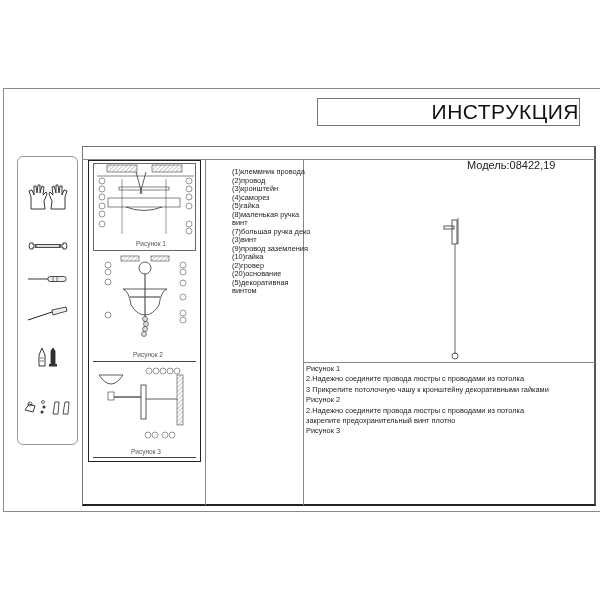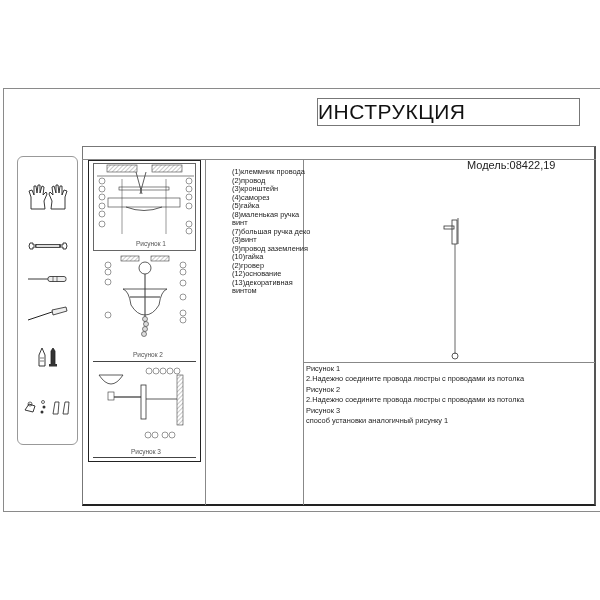--- a/index.html
+++ b/index.html
@@ -1,19 +1,19 @@
 <!DOCTYPE html>
 <html><head>
 <meta charset="utf-8">
 <style>
   html, body { margin:0; padding:0; background:#ffffff; }
   body { width:600px; height:600px; position:relative; overflow:hidden; font-family:"Liberation Sans", sans-serif; color:#111; }
   .abs { position:absolute; }
   .outer { left:3px; top:88px; width:600px; height:424px; border:1px solid #8a8a8a; box-sizing:border-box; }
-  .title-box { left:317px; top:98px; width:263px; height:28px; border:1px solid #777; box-sizing:border-box; display:flex; align-items:center; justify-content:flex-start; font-size:21px; letter-spacing:0.5px; }
+  .title-box { left:317px; top:98px; width:263px; height:28px; border:1px solid #777; box-sizing:border-box; display:flex; align-items:center; justify-content:flex-end; font-size:21px; letter-spacing:0.5px; }
   .table { left:82px; top:146px; width:514px; height:360px; border:1px solid #777; border-bottom:2px solid #222; border-right:2px solid #555; box-sizing:border-box; }
   .table-head { left:82px; top:146px; width:514px; height:14px; border-bottom:1px solid #888; box-sizing:border-box; }
   .vline { background:#888; width:1px; }
   .hline { background:#888; height:1px; }
   .tools { left:17px; top:156px; width:61px; height:289px; border:1px solid #999; border-radius:6px; box-sizing:border-box; }
   .diagram-frame { left:88px; top:160px; width:113px; height:302px; border:1px solid #222; box-sizing:border-box; }
   .parts { left:208px; top:168px; width:95px; font-size:7.4px; line-height:8.5px; color:#222;margin-left:24px; }
   .parts div { white-space:nowrap; }
   .model { left:467px; top:159px; font-size:11px; color:#222; white-space:nowrap; }
   .instr { left:306px; top:364px; width:290px; font-size:7.4px; line-height:10.4px; color:#222; }
@@ -169,35 +169,36 @@
   <div>(3)кронштейн</div>
   <div>(4)саморез</div>
   <div>(5)гайка</div>
   <div>(8)маленькая ручка</div>
   <div>винт</div>
   <div>(7)большая ручка деко</div>
   <div>(3)винт</div>
   <div>(9)провод заземления</div>
   <div>(10)гайка</div>
   <div>(2)гровер</div>
-  <div>(12)основание</div>
-  <div>(13)декоративная</div>
+  <div>(20)основание</div>
+  <div>(5)декоративная</div>
   <div>винтом</div>
 </div>
 
 <div class="abs model">Модель:08422,19</div>
 
 <svg width="30" height="140" style="left:440px;top:218px;" viewBox="0 0 30 140">
   <rect x="4" y="8" width="10" height="3" fill="none" stroke="#333" stroke-width="0.8"></rect>
   <rect x="12" y="2" width="5" height="24" fill="none" stroke="#333" stroke-width="0.8"></rect>
   <line x1="18" y1="0" x2="18" y2="26" stroke="#333" stroke-width="0.8"></line>
   <line x1="15" y1="26" x2="15" y2="136" stroke="#555" stroke-width="0.9"></line>
   <circle cx="15" cy="138" r="3" fill="none" stroke="#333" stroke-width="0.8"></circle>
 </svg>
 
 <div class="abs instr">
   <div>Рисунок 1</div>
   <div>2.Надежно соедините провода люстры с проводами из потолка</div>
+  <div>3 Прикрепите потолочную чашу к кронштейну декоративными гайками</div>
   <div>Рисунок 2</div>
   <div>2.Надежно соедините провода люстры с проводами из потолка</div>
+  <div>закрепите предохранительный винт плотно</div>
   <div>Рисунок 3</div>
-  <div> способ установки аналогичный рисунку 1</div>
 </div>
 
 </body></html>

